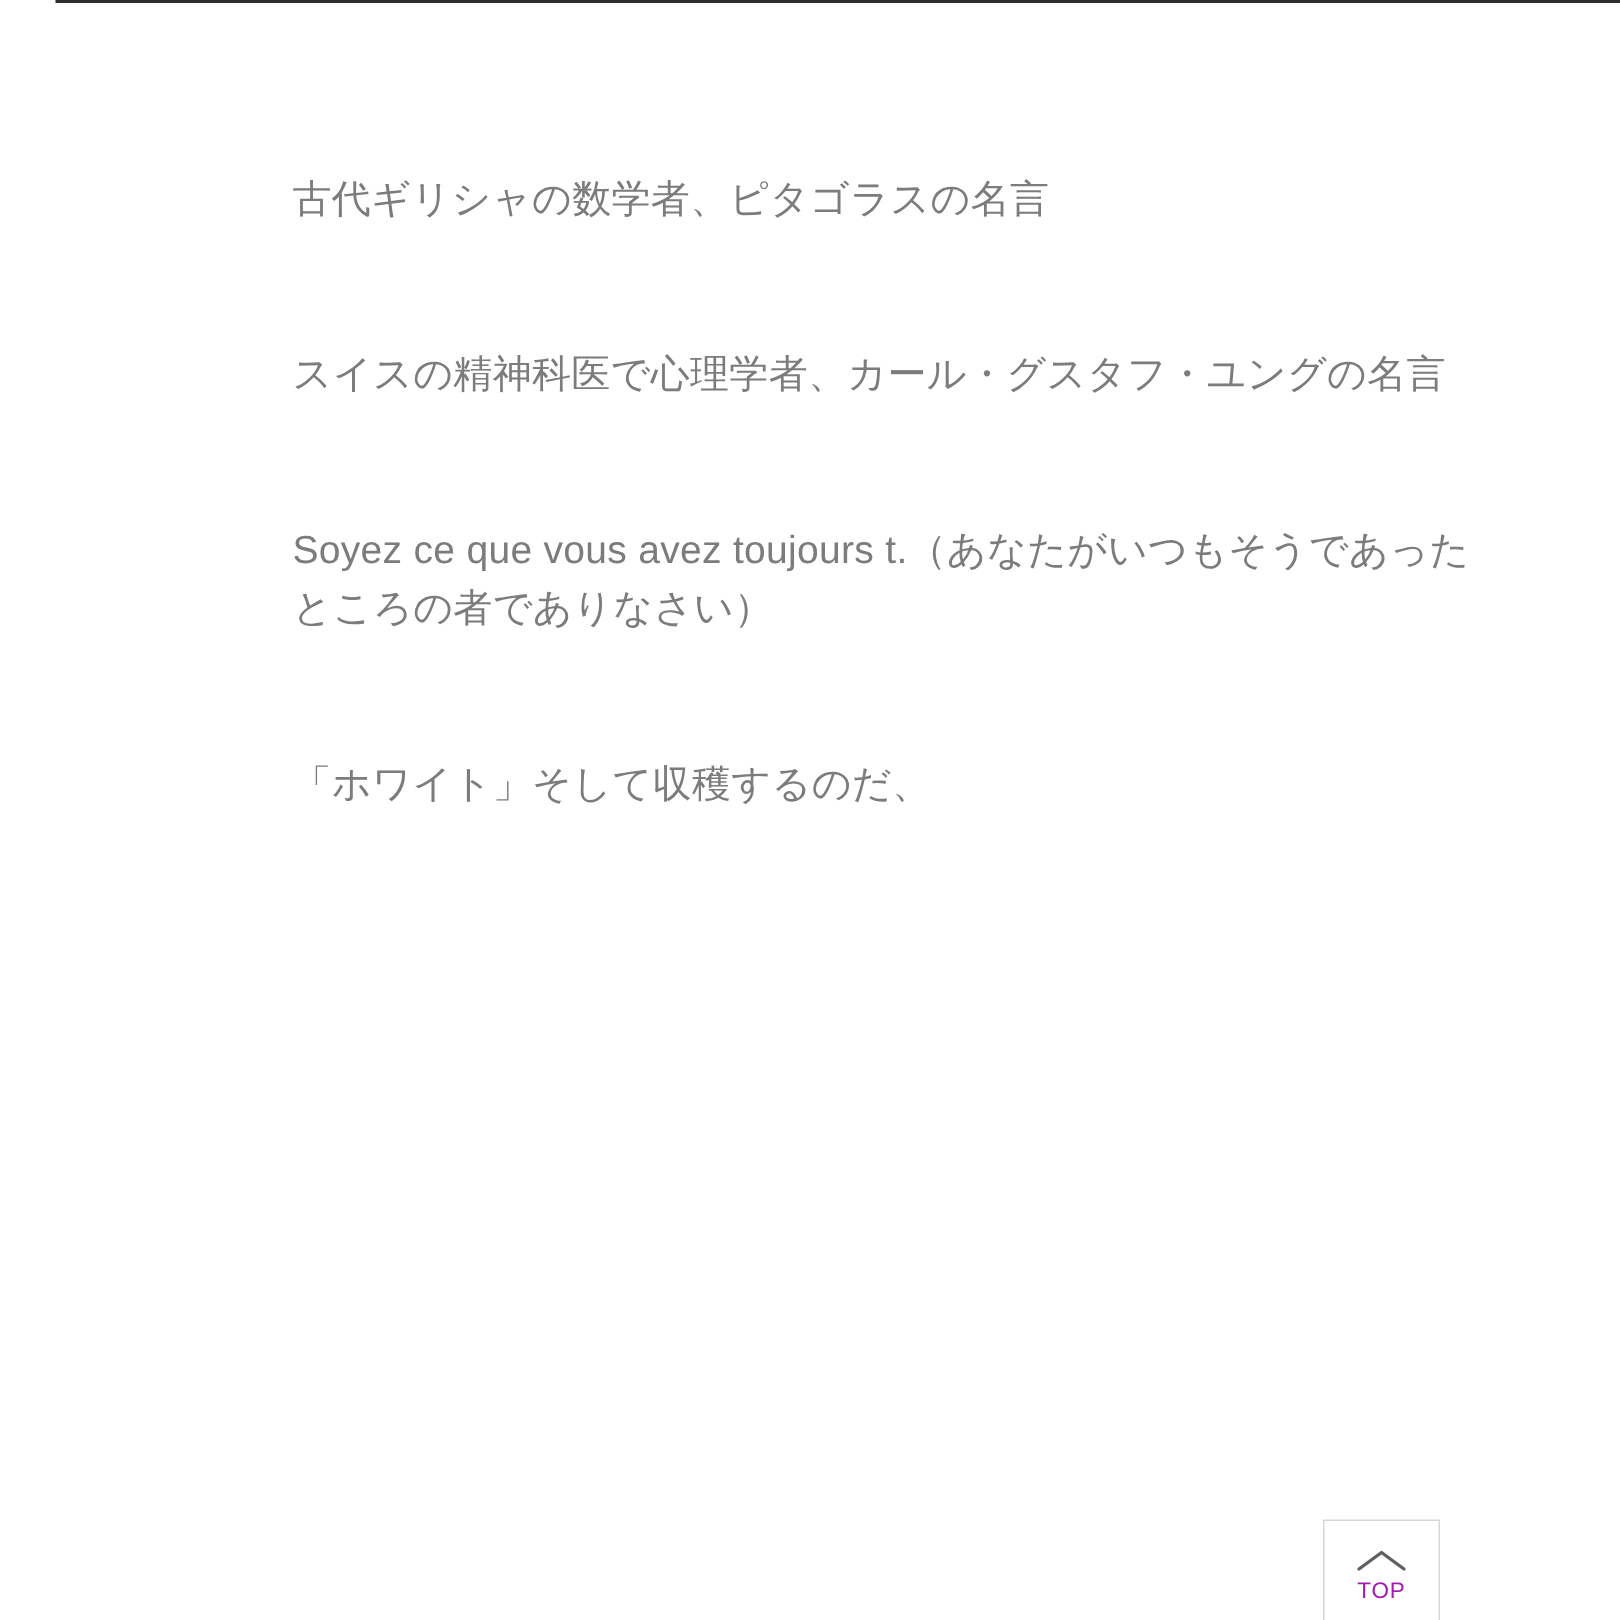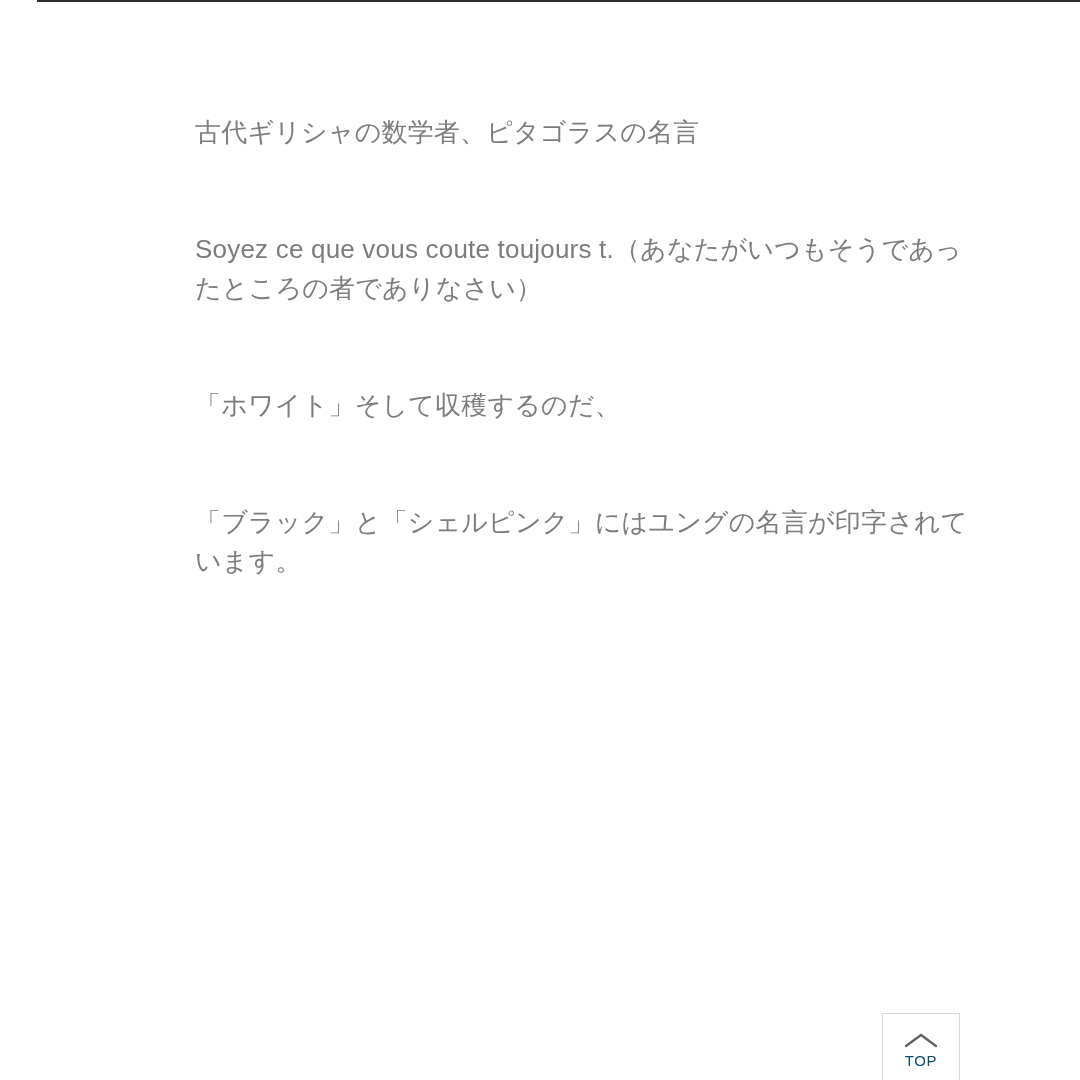--- a/index.html
+++ b/index.html
@@ -79,38 +79,38 @@
   .top-button .chevron {
     display: block;
     line-height: 0;
     margin-bottom: 4px;
   }
   .top-button .chevron svg {
     display: block;
   }
   .top-button .top-label {
     font-size: 15px;
-    color: #0c4a6e;
+    color: #a21caf;
     letter-spacing: 0.6px;
     font-family: "Liberation Sans", "DejaVu Sans", sans-serif;
   }
 </style>
 </head>
 <body>
 
 <div class="page">
 
   <div class="top-rule"></div>
 
   <div class="description">
 
     <p class="para">古代ギリシャの数学者、ピタゴラスの名言</p>
-    <p class="para">Soyez ce que vous coute toujours t.（あなたがいつもそうであったところの者でありなさい）</p>
+    <p class="para">スイスの精神科医で心理学者、カール・グスタフ・ユングの名言</p>
+    <p class="para">Soyez ce que vous avez toujours t.（あなたがいつもそうであったところの者でありなさい）</p>
     <p class="para">「ホワイト」そして収穫するのだ、</p>
-    <p class="para">「ブラック」と「シェルピンク」にはユングの名言が印字されています。</p>
 
     <span class="blank-line"></span>
 
     
     
 
     
 
     
     

